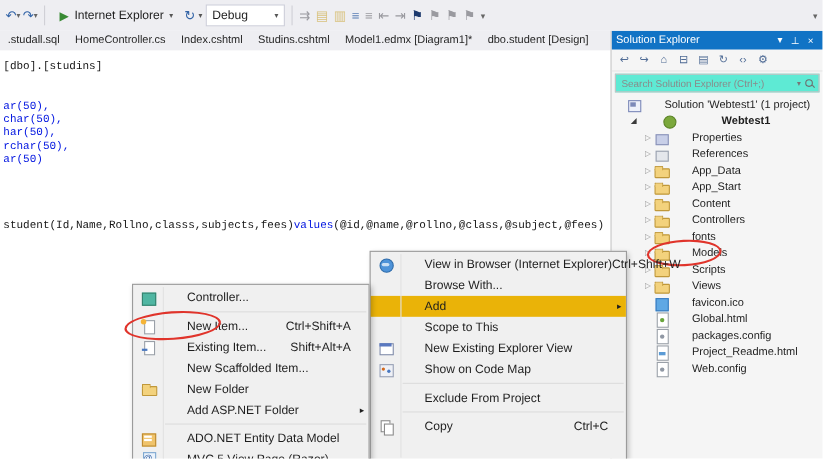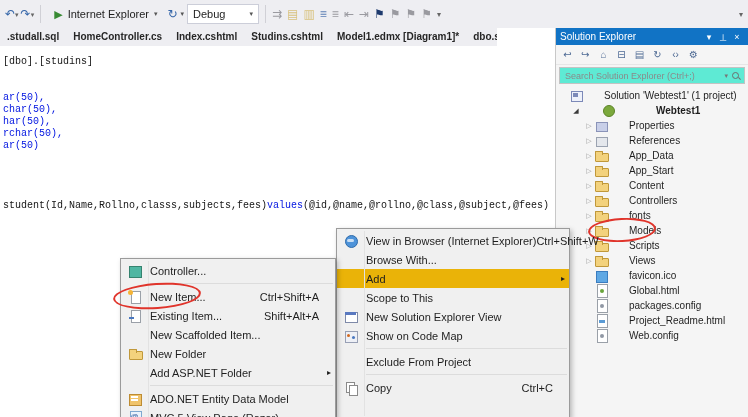--- a/index.html
+++ b/index.html
@@ -17,22 +17,22 @@
   .tb-sep{width:1px;height:18px;background:#d0d0d6;margin:0 3px;flex:none;}
   .run-btn{display:flex;align-items:center;gap:5px;height:22px;padding:0 7px;cursor:default;}
   .run-play{color:#388a34;font-size:11px;}
   .caret{font-size:7px;color:#555;}
   .debug-dd{display:flex;align-items:center;justify-content:space-between;width:72px;height:20px;
             background:#fff;border:1px solid #ccced9;padding:0 5px;}
   .tb-overflow{margin-left:2px;font-size:8px;color:#666;}
   .tb-right-overflow{margin-left:auto;font-size:8px;color:#666;}
 
   
-  .tabs{position:absolute;top:28px;left:0;width:497px;height:18px;background:#eeeef2;
-        display:flex;overflow:hidden;white-space:nowrap;font-weight:bold;}
+  .tabs{position:absolute;top:28px;left:0;width:555px;height:18px;background:#eeeef2;
+        display:flex;overflow:hidden;white-space:nowrap;}
   .tab{height:18px;line-height:18px;padding:0 7px;font-size:10px;color:#262626;cursor:default;flex:none;}
 
   
   .editor{position:absolute;top:46px;left:0;width:555px;bottom:0;background:#fff;
           font-family:"Liberation Mono","DejaVu Sans Mono",monospace;font-size:10px;
           padding:10px 0 0 3px;overflow:hidden;}
   .code-line{height:12px;line-height:12px;white-space:pre;}
   .c-blue{color:#0014e0;} .c-dark{color:#151515;}
 
   
@@ -93,21 +93,21 @@
   
   .menu{position:absolute;background:#f0f0f0;border:1px solid #9b9b9b;
         box-shadow:2px 2px 5px rgba(0,0,0,.25);padding:2px 0;font-size:11px;}
   .menu::after{content:"";position:absolute;top:2px;bottom:2px;left:27px;width:1px;background:#e2e2e2;}
   .menu1{left:336px;top:228px;width:234px;z-index:10;}
   .menu2{left:120px;top:258px;width:216px;z-index:11;}
   .menu-item{height:19px;display:flex;align-items:center;position:relative;padding-right:6px;cursor:default;}
   .menu-item.hover{background:#eab308;}
   .mi{width:27px;height:100%;display:flex;align-items:center;justify-content:center;flex:none;z-index:1;}
   .mico{width:14px;height:14px;position:relative;display:inline-block;}
-  .menu-label{padding-left:2px;white-space:nowrap;}
+  .menu-label{padding-left:22px;white-space:nowrap;}
   .shortcut{margin-left:auto;padding-right:10px;white-space:nowrap;}
   .sub-arrow{position:absolute;right:4px;font-size:8px;color:#1e1e1e;}
   .sub-arrow::before{content:"▸";}
   .menu-sep{height:1px;background:#dcdcdc;margin:3px 2px 3px 29px;}
 
   
   .browser-icon::before{content:"";left:1px;top:1px;width:11px;height:11px;border-radius:50%;
                         background:#4e93d9;border:1px solid #2f6cab;}
   .browser-icon::after{content:"";left:3px;top:5px;width:7px;height:3px;background:rgba(255,255,255,.7);border-radius:2px;}
   .solution-view-icon::before{content:"";left:1px;top:2px;width:11px;height:9px;background:#fff;border:1px solid #7f8aa8;}
@@ -399,21 +399,21 @@
 
         </div>
 
       </div>
 
       <div>
         <div class="menu-item" data-name="menu-item">
           <span class="mi" data-name="menu-icon-gutter">
             <span class="mico solution-view-icon" data-name="solution-view-icon"></span>
           </span>
-          <span class="menu-label" data-name="menu-item-label">New Solution Explorer View</span>
+          <span class="menu-label" data-name="menu-item-label">New Existing Explorer View</span>
           <span class="shortcut" data-name="menu-item-shortcut"></span>
 
         </div>
 
       </div>
 
       <div>
         <div class="menu-item" data-name="menu-item">
           <span class="mi" data-name="menu-icon-gutter">
             <span class="mico code-map-icon" data-name="code-map-icon"></span>

